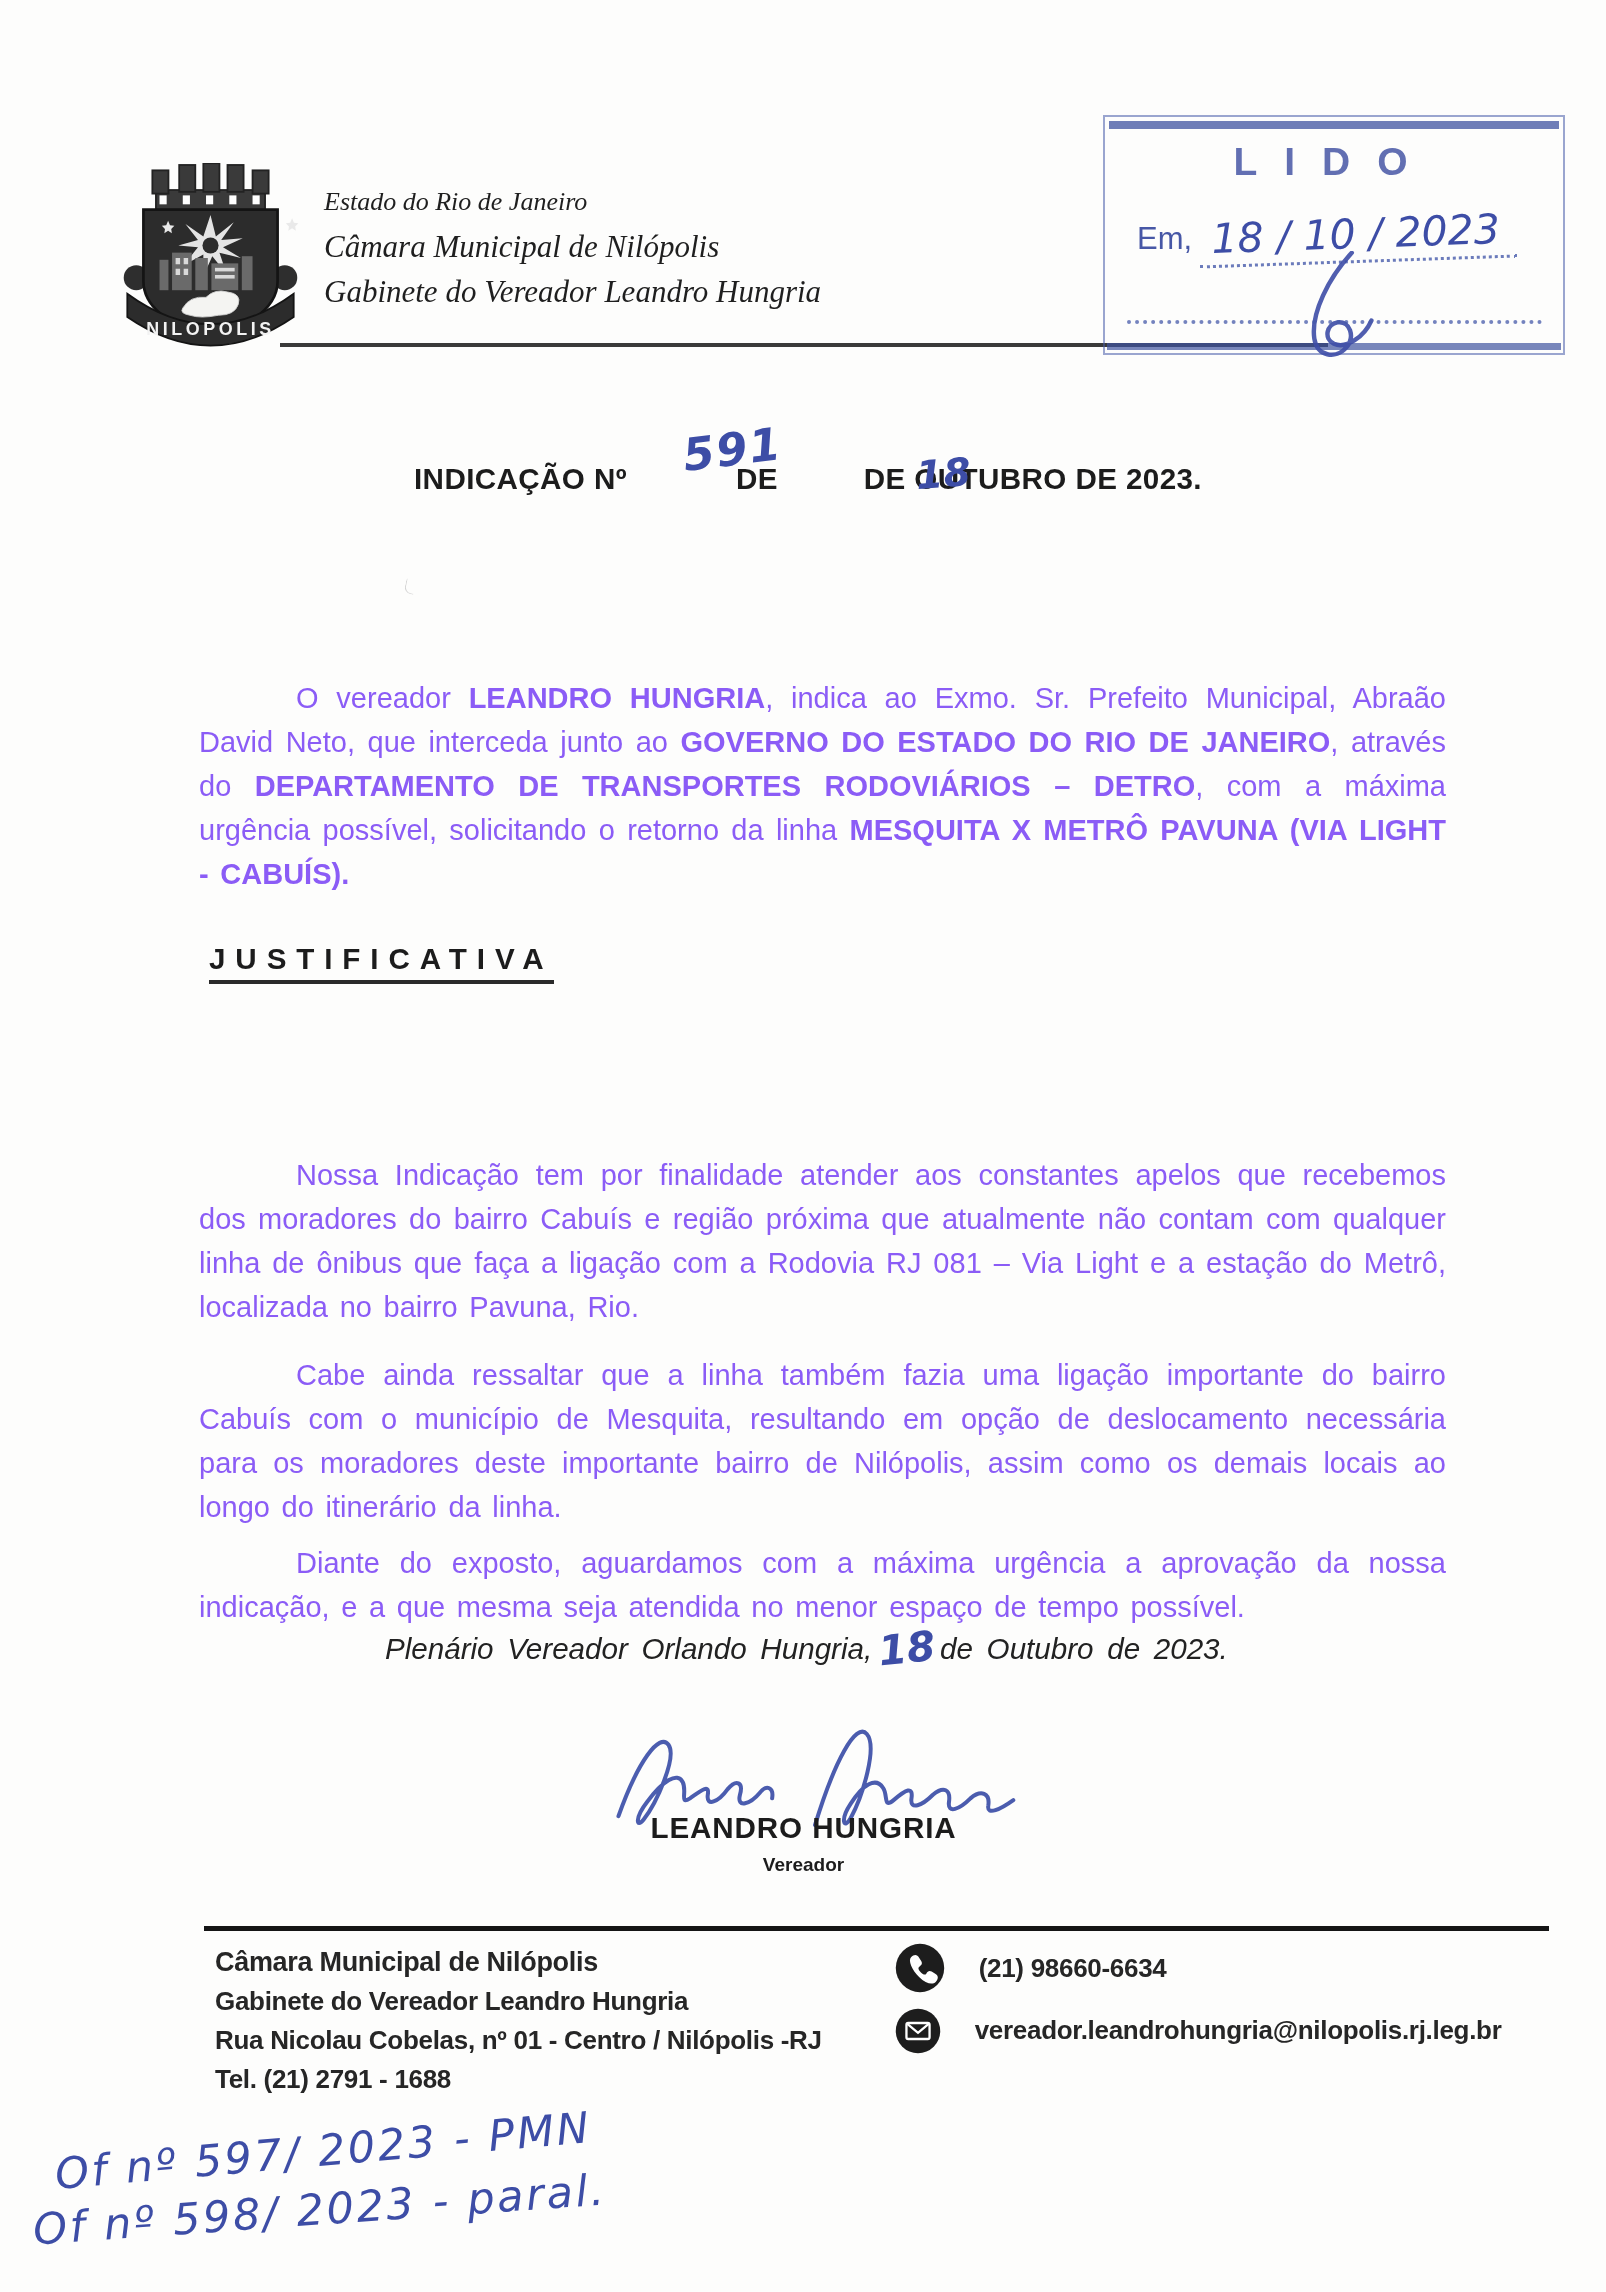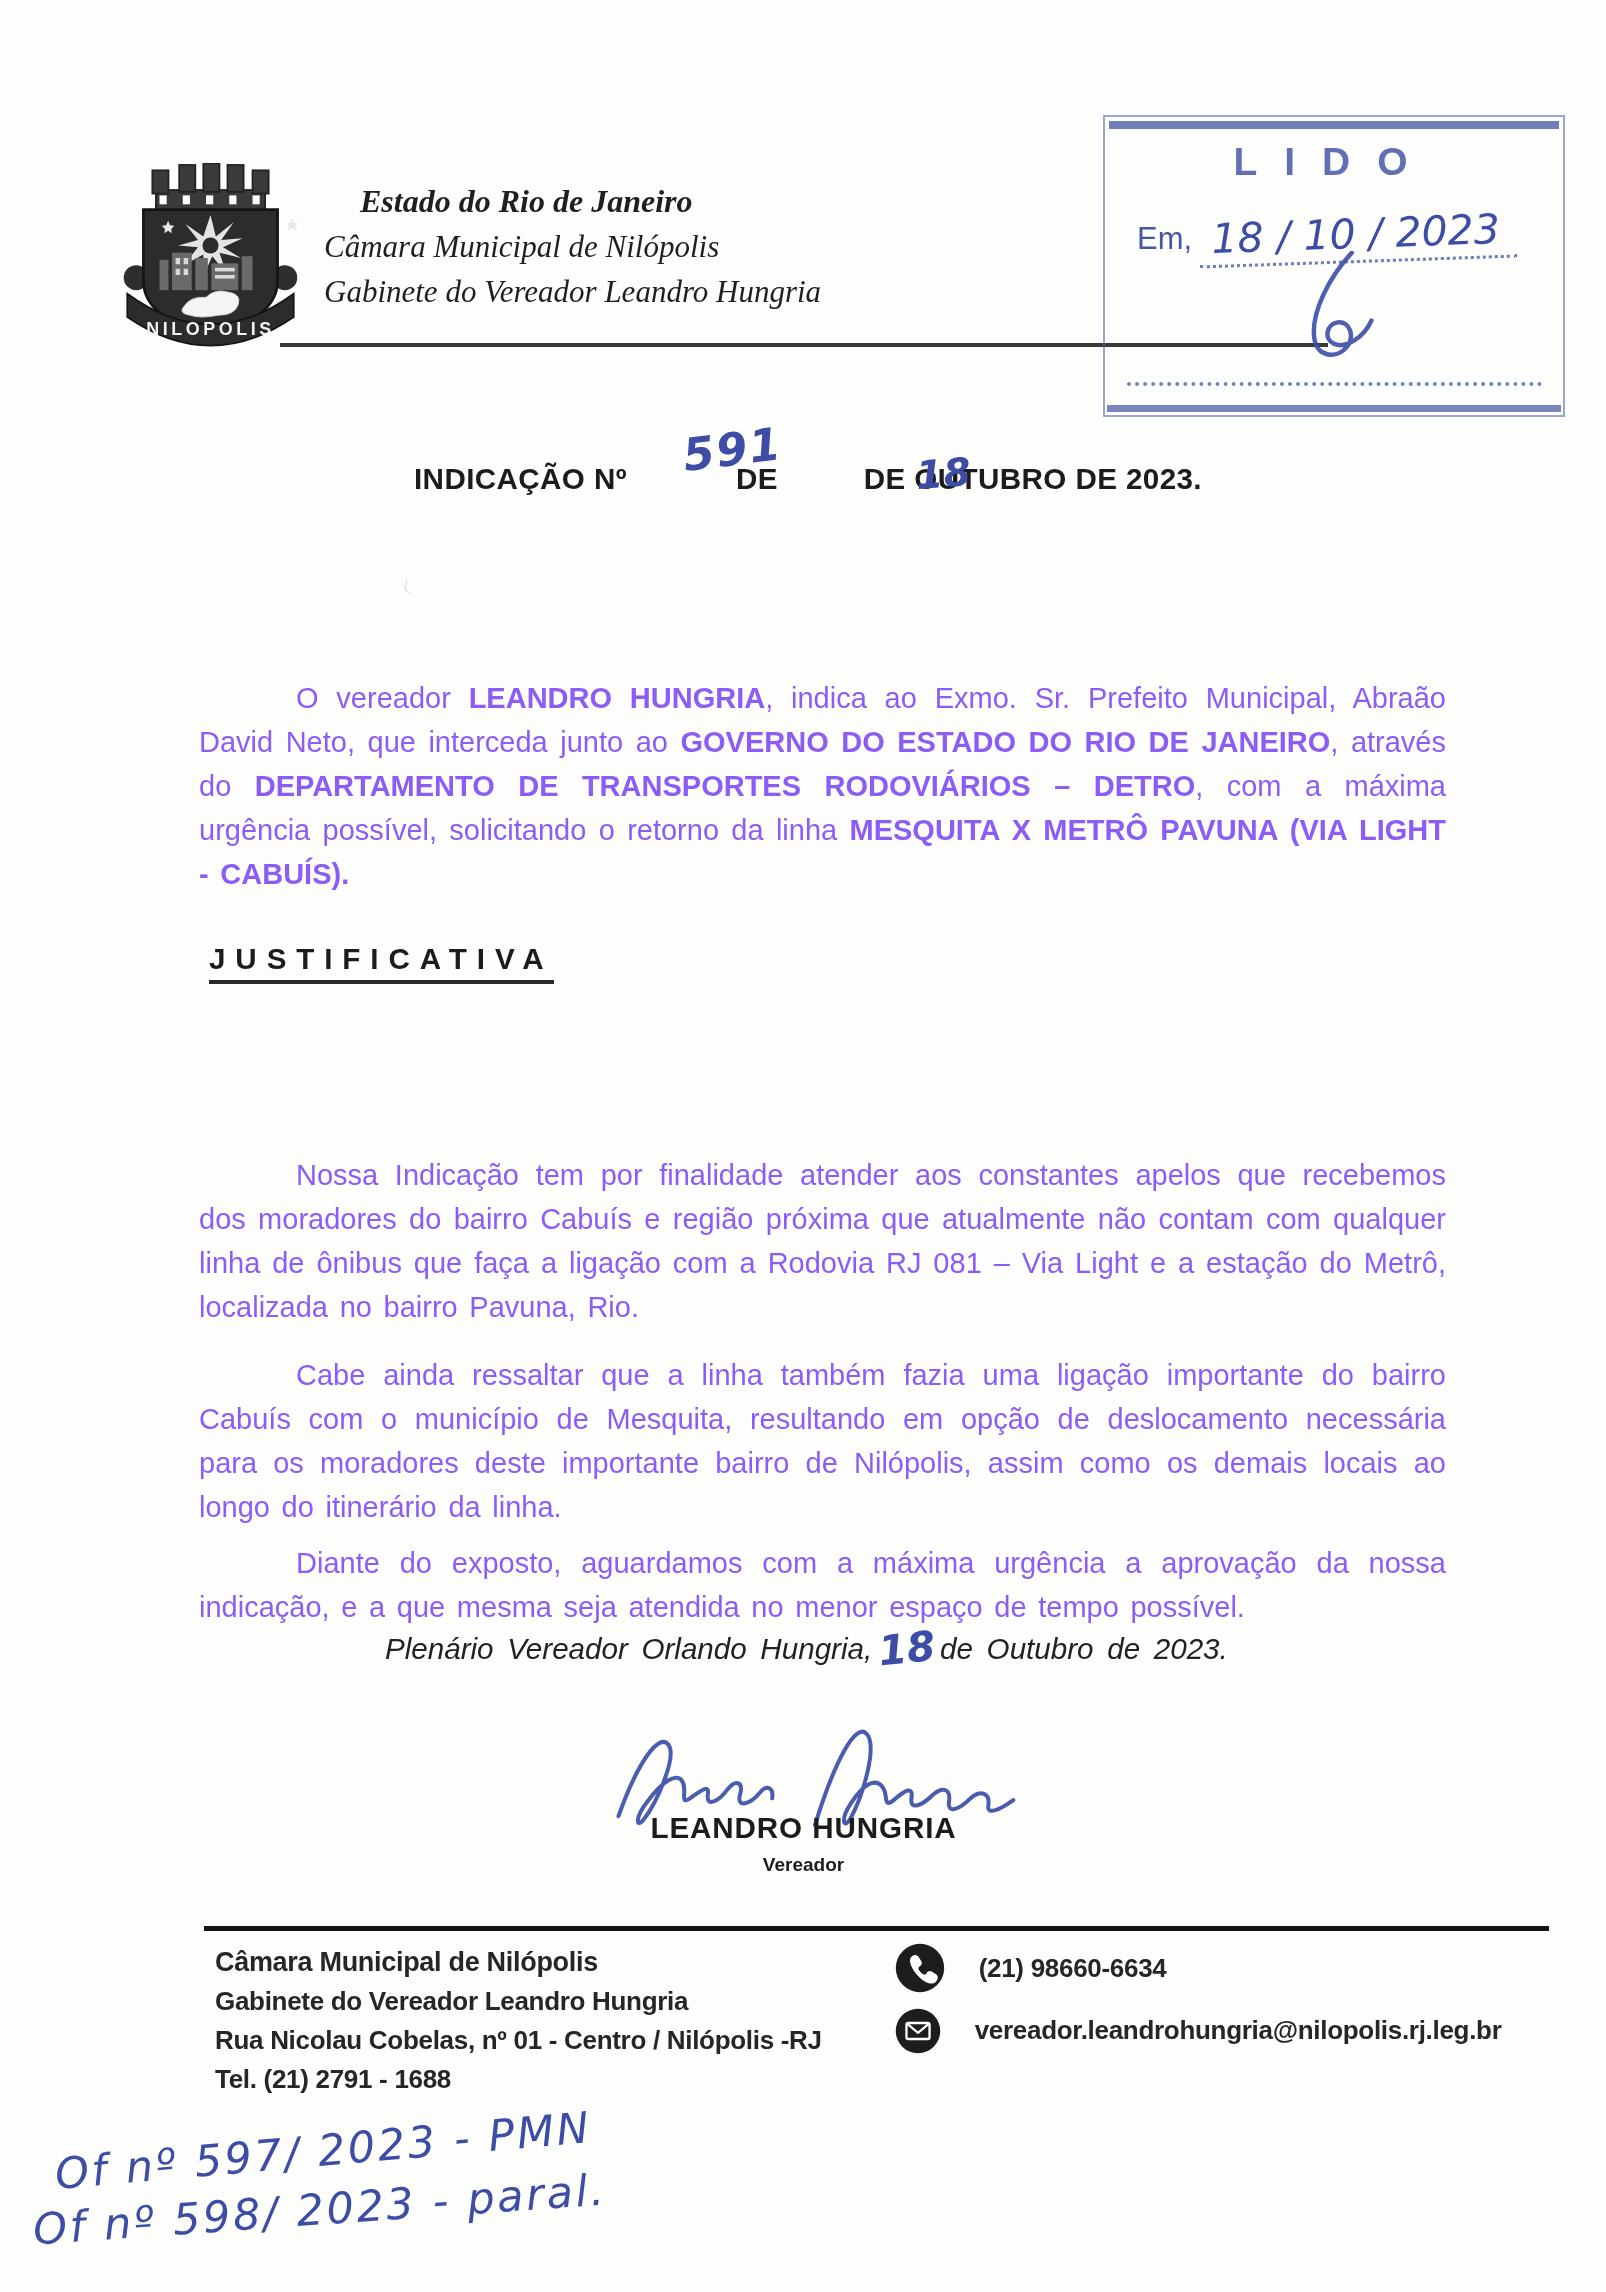--- a/index.html
+++ b/index.html
@@ -12,25 +12,25 @@
     color:#1c1c1c;
     overflow:hidden;
   }
   
   .crest{position:absolute;left:113px;top:163px;width:195px;height:190px;}
   .header-text{
     position:absolute;left:324px;top:179px;
     font-family:"Liberation Serif",serif;font-style:italic;
     line-height:45px;font-size:31px;color:#1f1f1f;
   }
-  .header-text .l1{font-weight:bold;font-size:32px;margin-left:36px;}
+  .header-text .l1{font-weight:normal;font-size:26px;}
   .header-rule{position:absolute;left:280px;top:343px;width:1048px;height:3.6px;background:#3a3a3a;}
   
   .stamp{
-    position:absolute;left:1103px;top:115px;width:462px;height:302px;
+    position:absolute;left:1103px;top:115px;width:462px;height:240px;
     border:2.7px solid rgba(72,92,170,.55);
     box-sizing:border-box;
   }
   .stamp .bar-top{position:absolute;left:3.6px;right:3.6px;top:3.6px;height:8px;background:rgba(62,82,160,.75);}
   .stamp .bar-bottom{position:absolute;left:1.8px;right:1.8px;bottom:2.7px;height:7.2px;background:rgba(62,82,160,.7);}
   .stamp-title{
     position:absolute;left:0;right:0;top:23px;text-align:center;
     color:#4757a6;font-weight:bold;font-size:39px;letter-spacing:27px;opacity:.85;
   }
   .stamp-daterow{position:absolute;left:32px;top:93px;display:flex;align-items:flex-end;}

